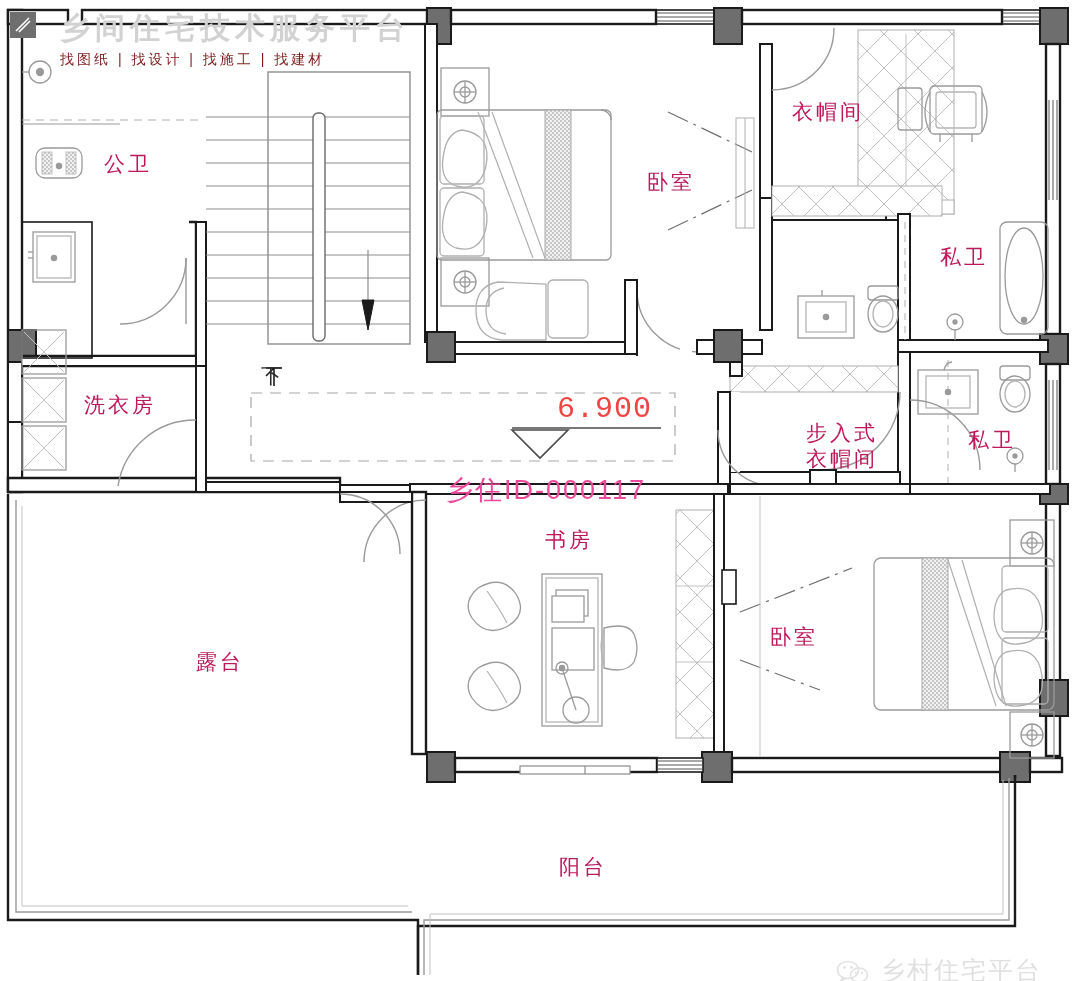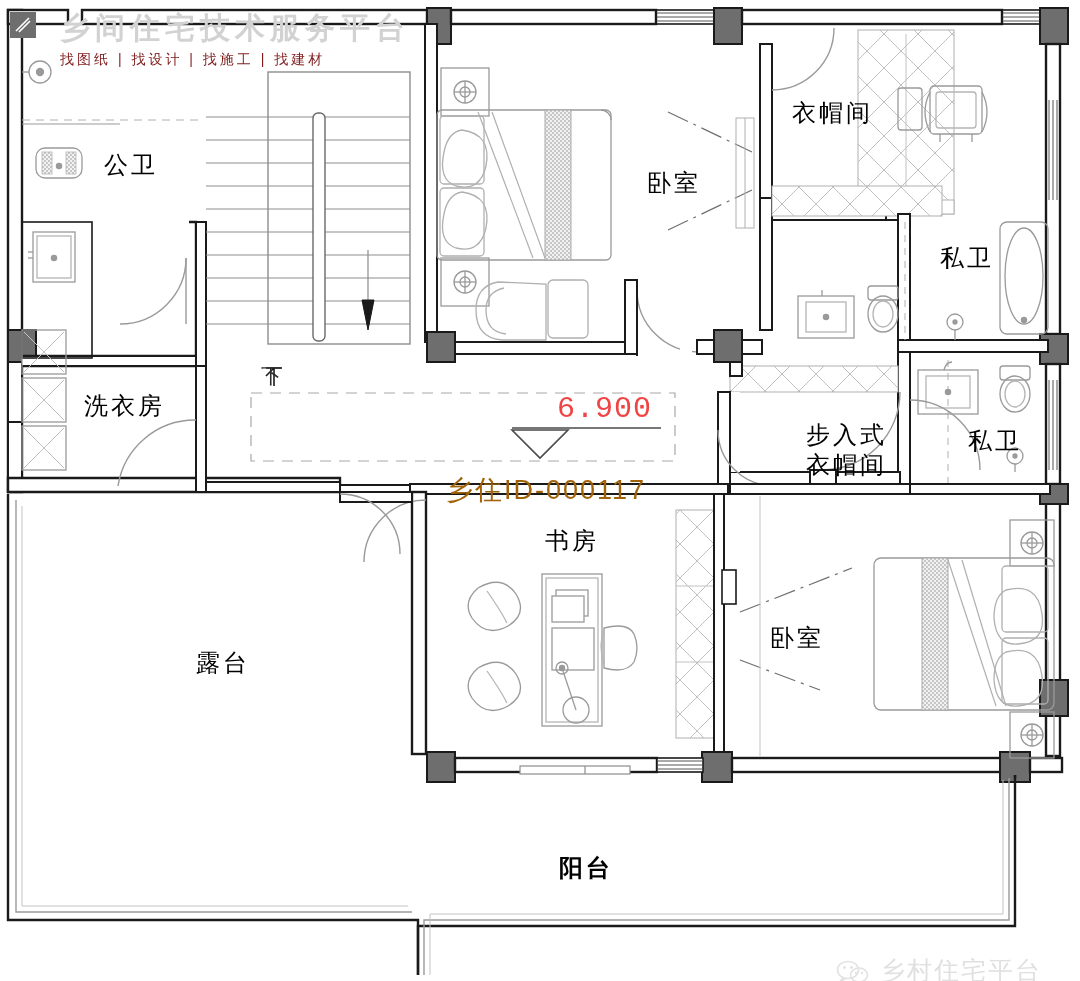--- a/index.html
+++ b/index.html
@@ -20,22 +20,22 @@
   }
   #plan-svg {
     position: absolute;
     left: 0;
     top: 0;
     width: 1080px;
     height: 981px;
   }
   .room-label {
     position: absolute;
-    color: #000000;
-    font-size: 24px;
+    color: #be185d;
+    font-size: 21px;
     font-family: "Liberation Serif", "DejaVu Serif", serif;
     letter-spacing: 3px;
     white-space: nowrap;
     line-height: 1.15;
     pointer-events: none;
   }
   .room-label.two-line {
     text-align: left;
     line-height: 1.25;
   }
@@ -82,21 +82,21 @@
     left: 10px;
     top: 12px;
     width: 26px;
     height: 26px;
   }
   #wm-center {
     position: absolute;
     left: 446px;
     top: 472px;
     font-size: 27px;
-    color: #a16207;
+    color: #ec4899;
     letter-spacing: 2px;
     white-space: nowrap;
     font-family: "Liberation Sans", "DejaVu Sans", sans-serif;
     pointer-events: none;
   }
   #wm-bottom {
     position: absolute;
     left: 836px;
     top: 912px;
     display: flex;
@@ -502,21 +502,21 @@
   <div class="room-label" style="left:792px; top:100px;">衣帽间</div>
   <div class="room-label" style="left:940px; top:245px;">私卫</div>
   <div class="room-label" style="left:968px; top:428px;">私卫</div>
   <div class="room-label two-line" style="left:806px; top:420px;">
     <div>步入式</div>
     <div>衣帽间</div>
   </div>
   <div class="room-label" style="left:545px; top:528px;">书房</div>
   <div class="room-label" style="left:770px; top:625px;">卧室</div>
   <div class="room-label" style="left:196px; top:650px;">露台</div>
-  <div class="room-label" style="left:559px; top:855px;font-weight:bold;">阳台</div>
+  <div class="room-label" style="left:559px; top:855px;">阳台</div>
 
   <div class="elev-text" style="left:557px; top:392px;">6.900</div>
 
   <div class="stair-dir" style="left:261px; top:362px;">下</div>
 
   <svg id="wm-logo-mark" viewBox="0 0 26 26">
     <rect x="0" y="0" width="26" height="26" fill="#6e6e6e"></rect>
     <path d="M6 19 L19 6 M9 20 L20 9" stroke="#ffffff" stroke-width="1.6" fill="none"></path>
   </svg>
 

